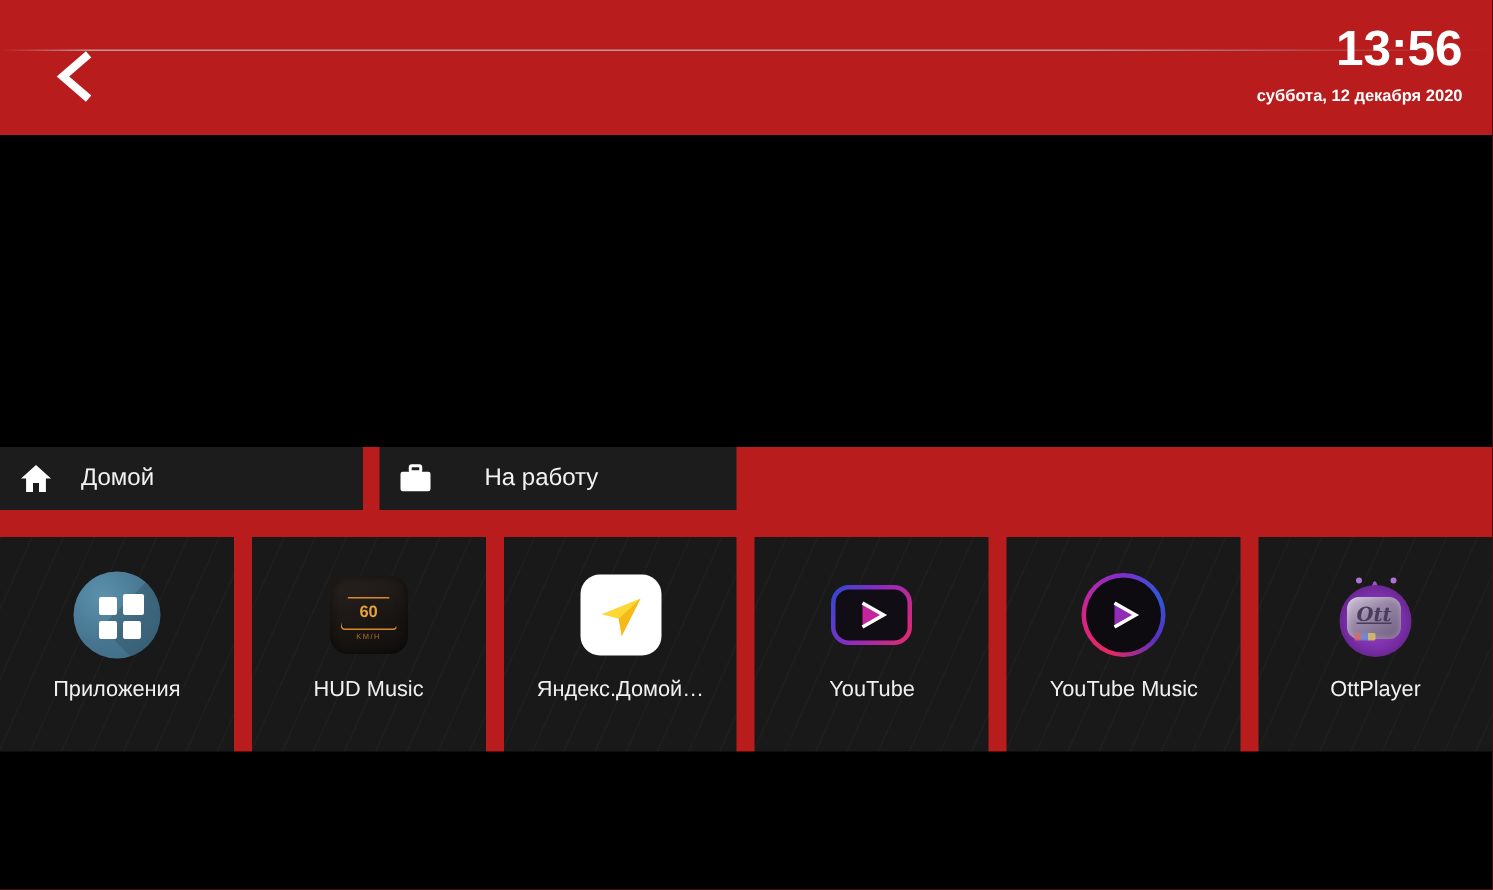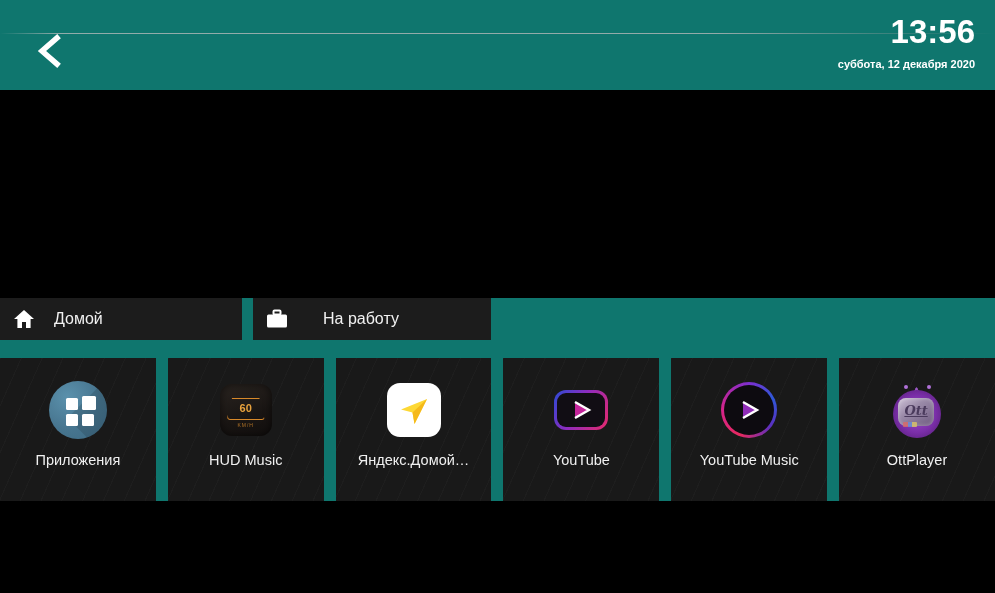--- a/index.html
+++ b/index.html
@@ -8,21 +8,21 @@
   }
   body {
     width: 995px; height: 593px;
     overflow: hidden;
     font-family: "Liberation Sans", sans-serif;
     -webkit-font-smoothing: antialiased;
   }
   #screen {
     position: relative;
     width: 995px; height: 593px;
-    background: #0f766e;
+    background: #b91c1c;
     overflow: hidden;
   }
 
   
   #topbar {
     position: absolute; left: 0; top: 0;
     width: 995px; height: 90px;
   }
   .top-rule {
     position: absolute;

